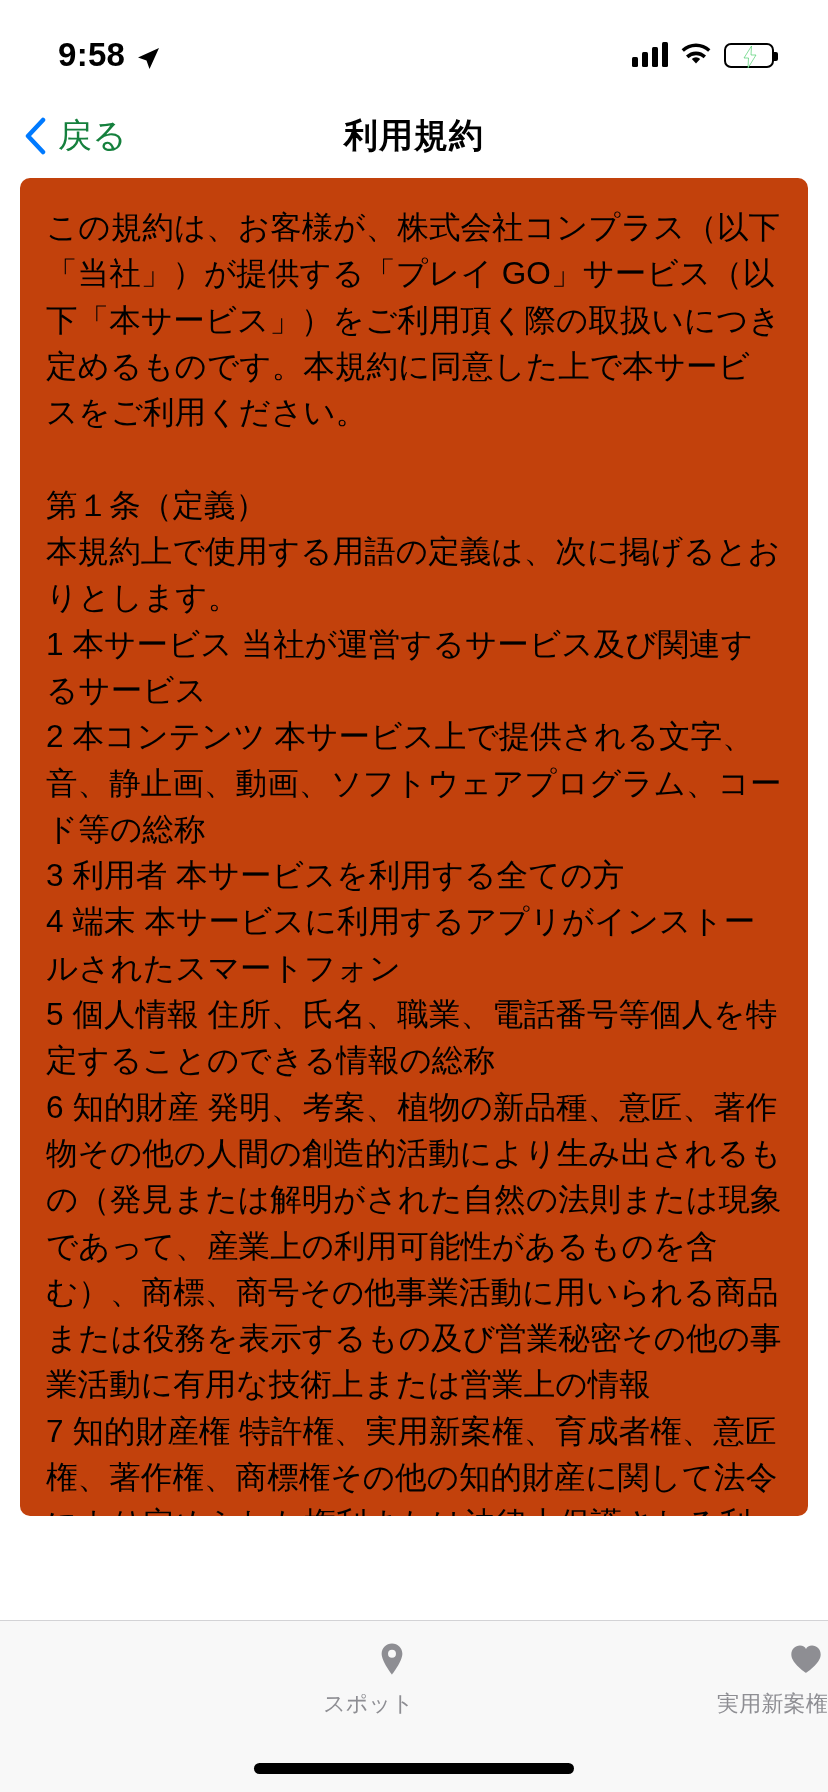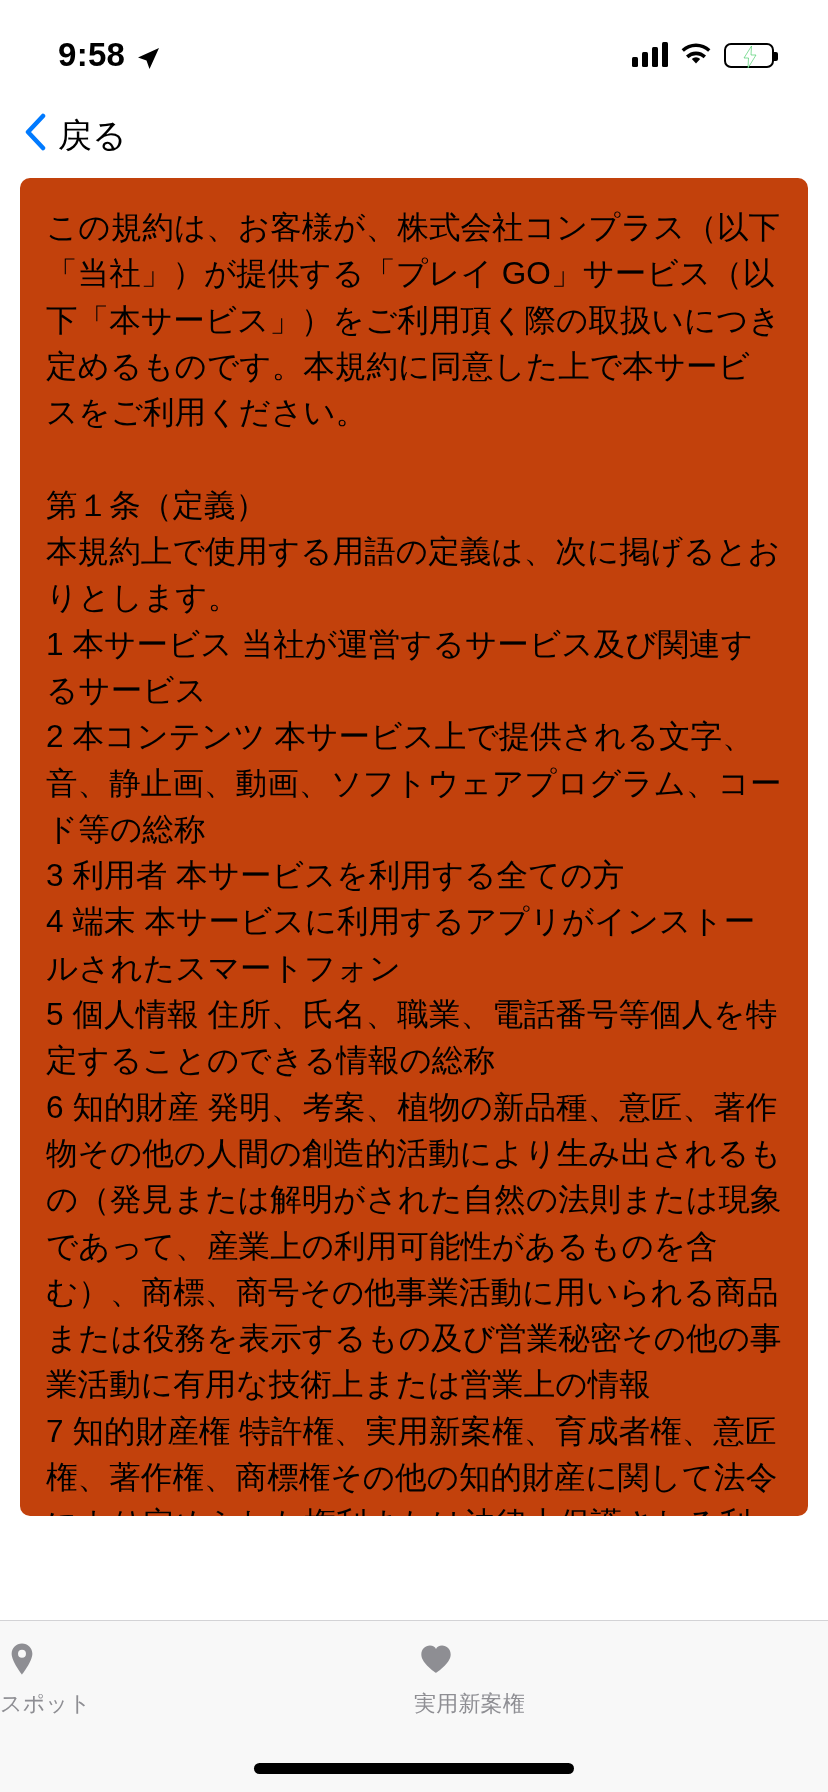--- a/index.html
+++ b/index.html
@@ -68,23 +68,24 @@
   
   .nav-bar {
     height: 96px;
     position: relative;
     display: flex;
     align-items: center;
     background: #ffffff;
   }
   .back-button {
     display: flex;
+    align-items: center;
     gap: 12px;
     margin-left: 24px;
-    color: #000000;
+    color: #15803d;
     font-size: 34px;
     cursor: pointer;
   }
   .chevron-left {
     width: 22px; height: 38px;
     display: block;
   }
   .nav-title {
     position: absolute;
     left: 0; right: 0;
@@ -130,24 +131,25 @@
     background: #f8f8f8;
     border-top: 1px solid #d3d3d6;
     display: flex;
     align-items: flex-start;
     padding-top: 16px;
   }
   .tab-item {
     flex: 1;
     display: flex;
     flex-direction: column;
-    align-items: flex-start;
+    align-items: flex-end;
     gap: 8px;
     cursor: pointer;
     color: #8e8e93;
+    padding-left: 48px;
   }
   .tab-item.active { color: #0a84ff; }
   .tab-icon { width: 44px; height: 44px; display: flex; align-items: center; justify-content: center; }
   .tab-icon svg { display: block; }
   .tab-label {
     font-size: 22px;
     letter-spacing: 0.2px;
   }
   .home-indicator {
     position: absolute;
@@ -197,20 +199,21 @@
 
 <div class="nav-bar">
   <div class="back-button">
     <span class="chevron-left">
       <svg viewBox="0 0 22 38" width="22" height="38">
           <path d="M19 3 L4 19 L19 35" fill="none" stroke="#007aff" stroke-width="4.5" stroke-linecap="round" stroke-linejoin="round"></path>
         </svg>
     </span>
     <span>戻る</span>
   </div>
+  <div class="nav-title">利用規約</div>
 </div>
 
 <div class="content-area">
   <div class="terms-scroll">
     <div class="terms-text">この規約は、お客様が、株式会社コンプラス（以下「当社」）が提供する「プレイ GO」サービス（以下「本サービス」）をご利用頂く際の取扱いにつき定めるものです。本規約に同意した上で本サービスをご利用ください。
 
 第１条（定義）
 本規約上で使用する用語の定義は、次に掲げるとおりとします。
 1 本サービス 当社が運営するサービス及び関連するサービス
 2 本コンテンツ 本サービス上で提供される文字、音、静止画、動画、ソフトウェアプログラム、コード等の総称

